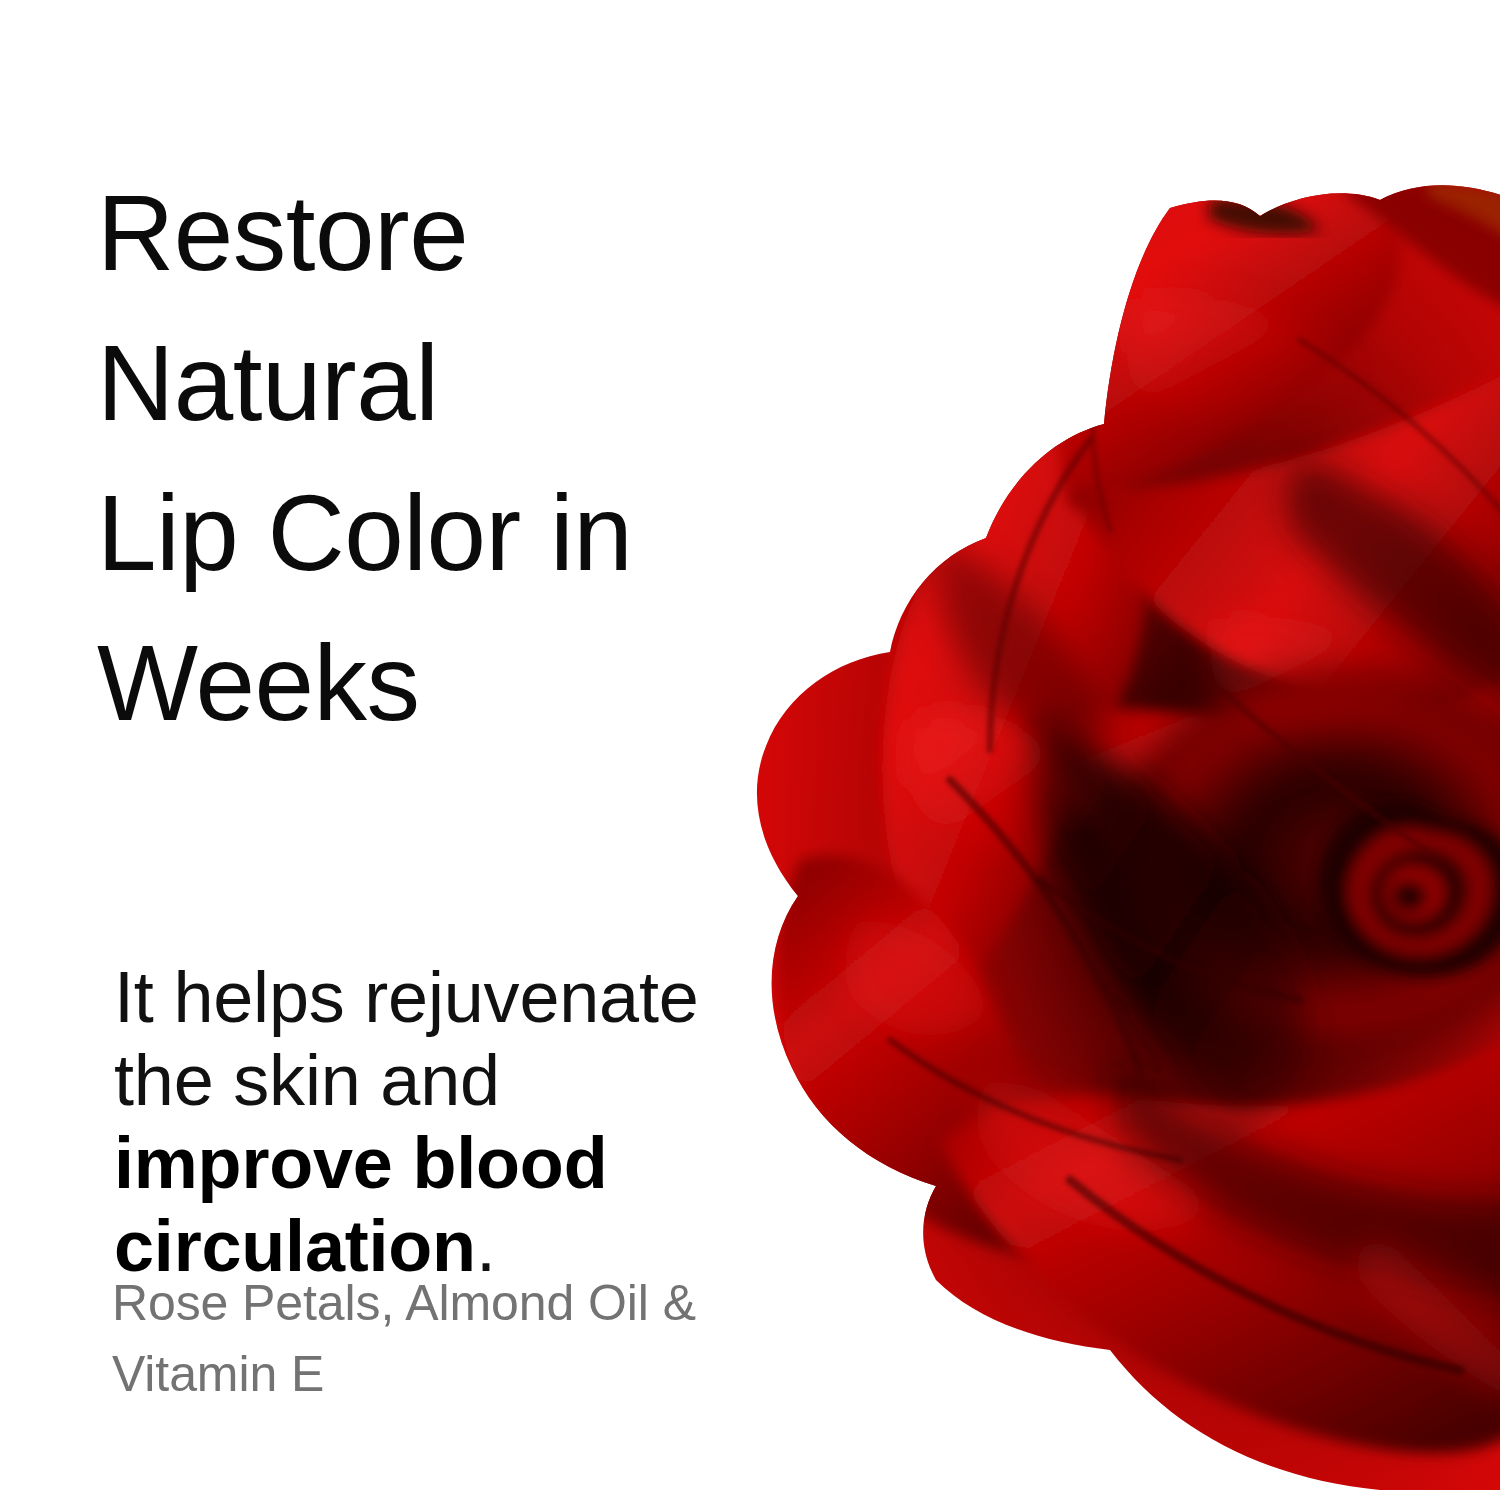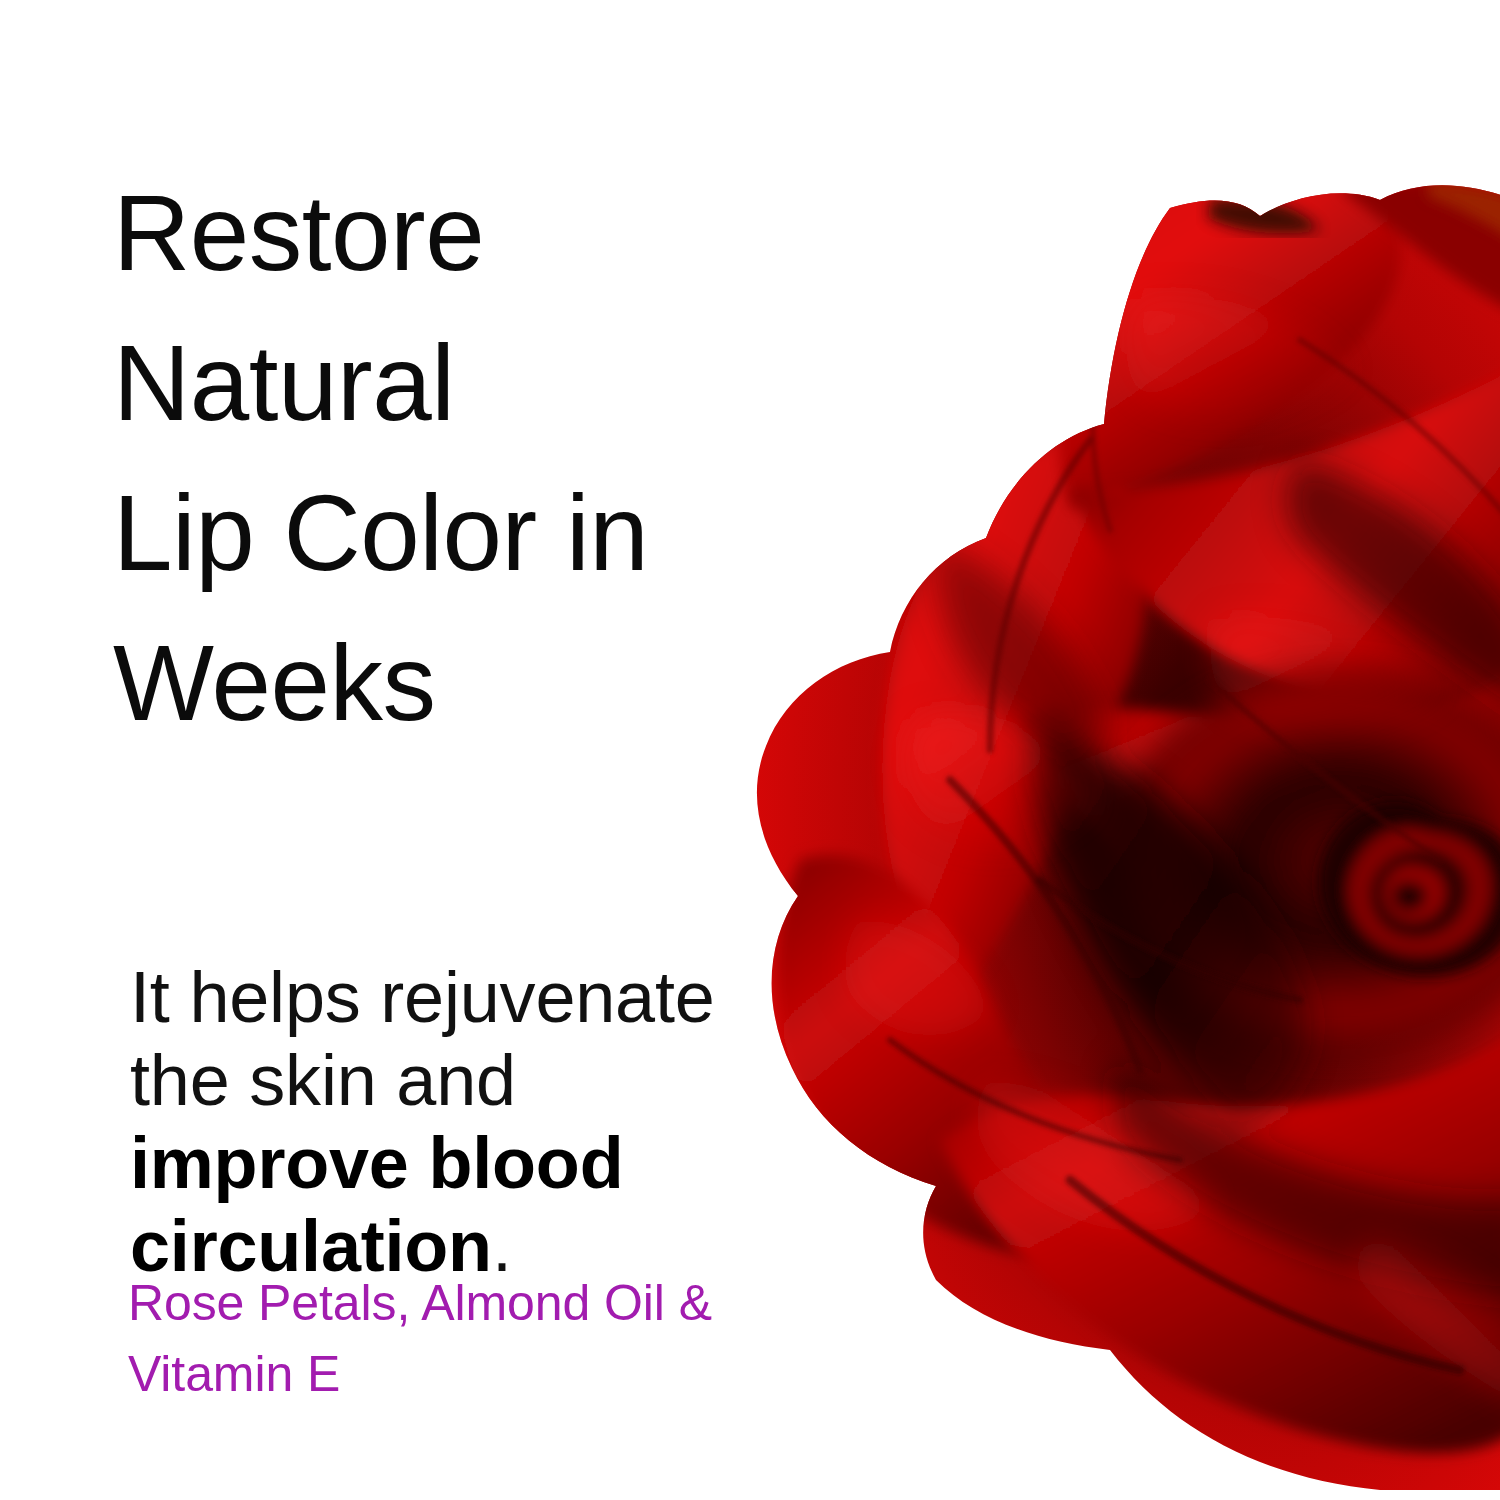--- a/index.html
+++ b/index.html
@@ -12,21 +12,21 @@
     width: 1500px;
     height: 1500px;
     background: #ffffff;
     overflow: hidden;
     font-family: "Liberation Sans", sans-serif;
   }
 
   
   .text-column {
     position: absolute;
-    left: 16px;
+    left: 0;
     top: 0;
     width: 820px;
     height: 1320px;
     z-index: 5;
   }
 
   .headline {
     position: absolute;
     left: 97px;
     top: 86px;
@@ -56,21 +56,21 @@
   }
 
   .ingredients {
     position: absolute;
     left: 112px;
     top: 1218px;
     width: 700px;
     font-size: 50px;
     line-height: 71px;
     font-weight: 300;
-    color: #a21caf;
+    color: #737373;
     letter-spacing: -0.1px;
     white-space: pre-line;
   }
 
   
   .rose-wrap {
     position: absolute;
     left: 740px;
     top: 160px;
     width: 790px;

